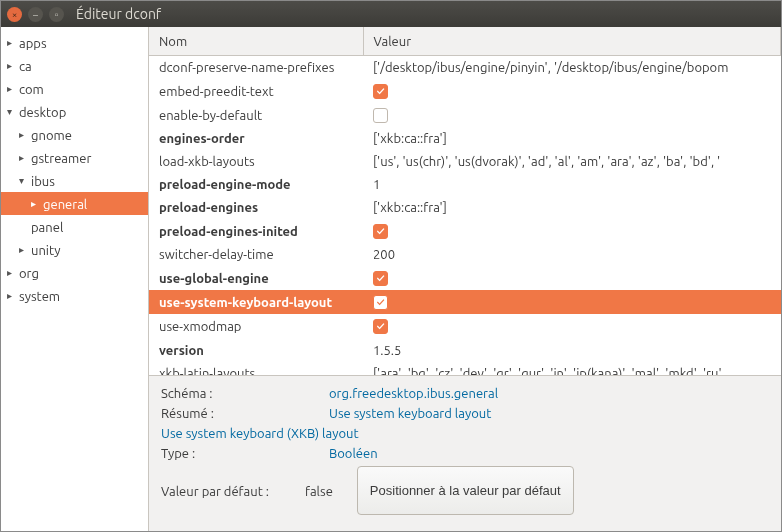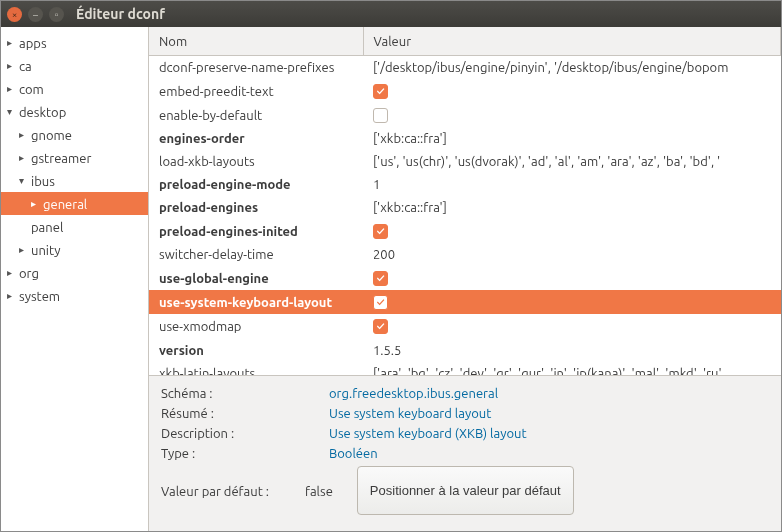--- a/index.html
+++ b/index.html
@@ -3,21 +3,21 @@
 <meta charset="utf-8">
 <style>
   * { box-sizing: border-box; }
   html, body { margin: 0; padding: 0; font-family: "Ubuntu", "Segoe UI", Arial, sans-serif; font-size: 13px; color: #3c3c3c; background: #f2f1f0; }
   .window { width: 782px; height: 532px; display: flex; flex-direction: column; border: 1px solid #8a8a8a; background: #f2f1f0; }
   .titlebar { height: 26px; background: linear-gradient(to bottom, #4d4c48, #3c3b37); display: flex; align-items: center; padding: 0 6px; gap: 6px; }
   .tb-btn { width: 15px; height: 15px; border-radius: 50%; display: inline-flex; align-items: center; justify-content: center; font-size: 10px; }
   .tb-close { background: #e46a3f; color: #4a2a1a; }
   .tb-min { background: #56544e; color: #cfcdc6; }
   .tb-max { background: #56544e; color: #cfcdc6; }
-  .tb-title { color: #dedbd3; font-weight: bold; font-size: 14px; margin-left: 6px; }
+  .tb-title { color: #dedbd3; font-weight: normal; font-size: 14px; margin-left: 6px; }
   .body { flex: 1; display: flex; overflow: hidden; }
   .sidebar { width: 148px; background: #fff; border-right: 1px solid #c9c5bf; overflow-y: auto; padding-top: 4px; }
   .tree-item { display: flex; align-items: center; height: 23px; padding-left: 6px; cursor: pointer; }
   .tree-item .arrow { width: 10px; font-size: 10px; color: #555; margin-right: 2px; }
   .tree-item.level-1 { padding-left: 18px; }
   .tree-item.level-2 { padding-left: 30px; }
   .tree-item.level-2.noarrow { }
   .tree-item.selected { background: #f07746; color: #fff; }
   .tree-item.selected .arrow { color: #fff; }
   .tree-label { white-space: nowrap; }
@@ -177,21 +177,20 @@
       <div class="details">
         <div class="details-row">
           <div class="details-label">Schéma :</div>
           <div class="details-value">org.freedesktop.ibus.general</div>
         </div>
         <div class="details-row">
           <div class="details-label">Résumé :</div>
           <div class="details-value">Use system keyboard layout</div>
         </div>
         <div class="details-row">
-          <div class="details-label">Description :</div>
           <div class="details-value">Use system keyboard (XKB) layout</div>
         </div>
         <div class="details-row">
           <div class="details-label">Type :</div>
           <div class="details-value">Booléen</div>
         </div>
         <div class="details-row default-row">
           <div class="details-label" style="width:120px">Valeur par défaut :</div>
           <div>false</div>
           <button class="reset-btn">Positionner à la valeur par défaut</button>

